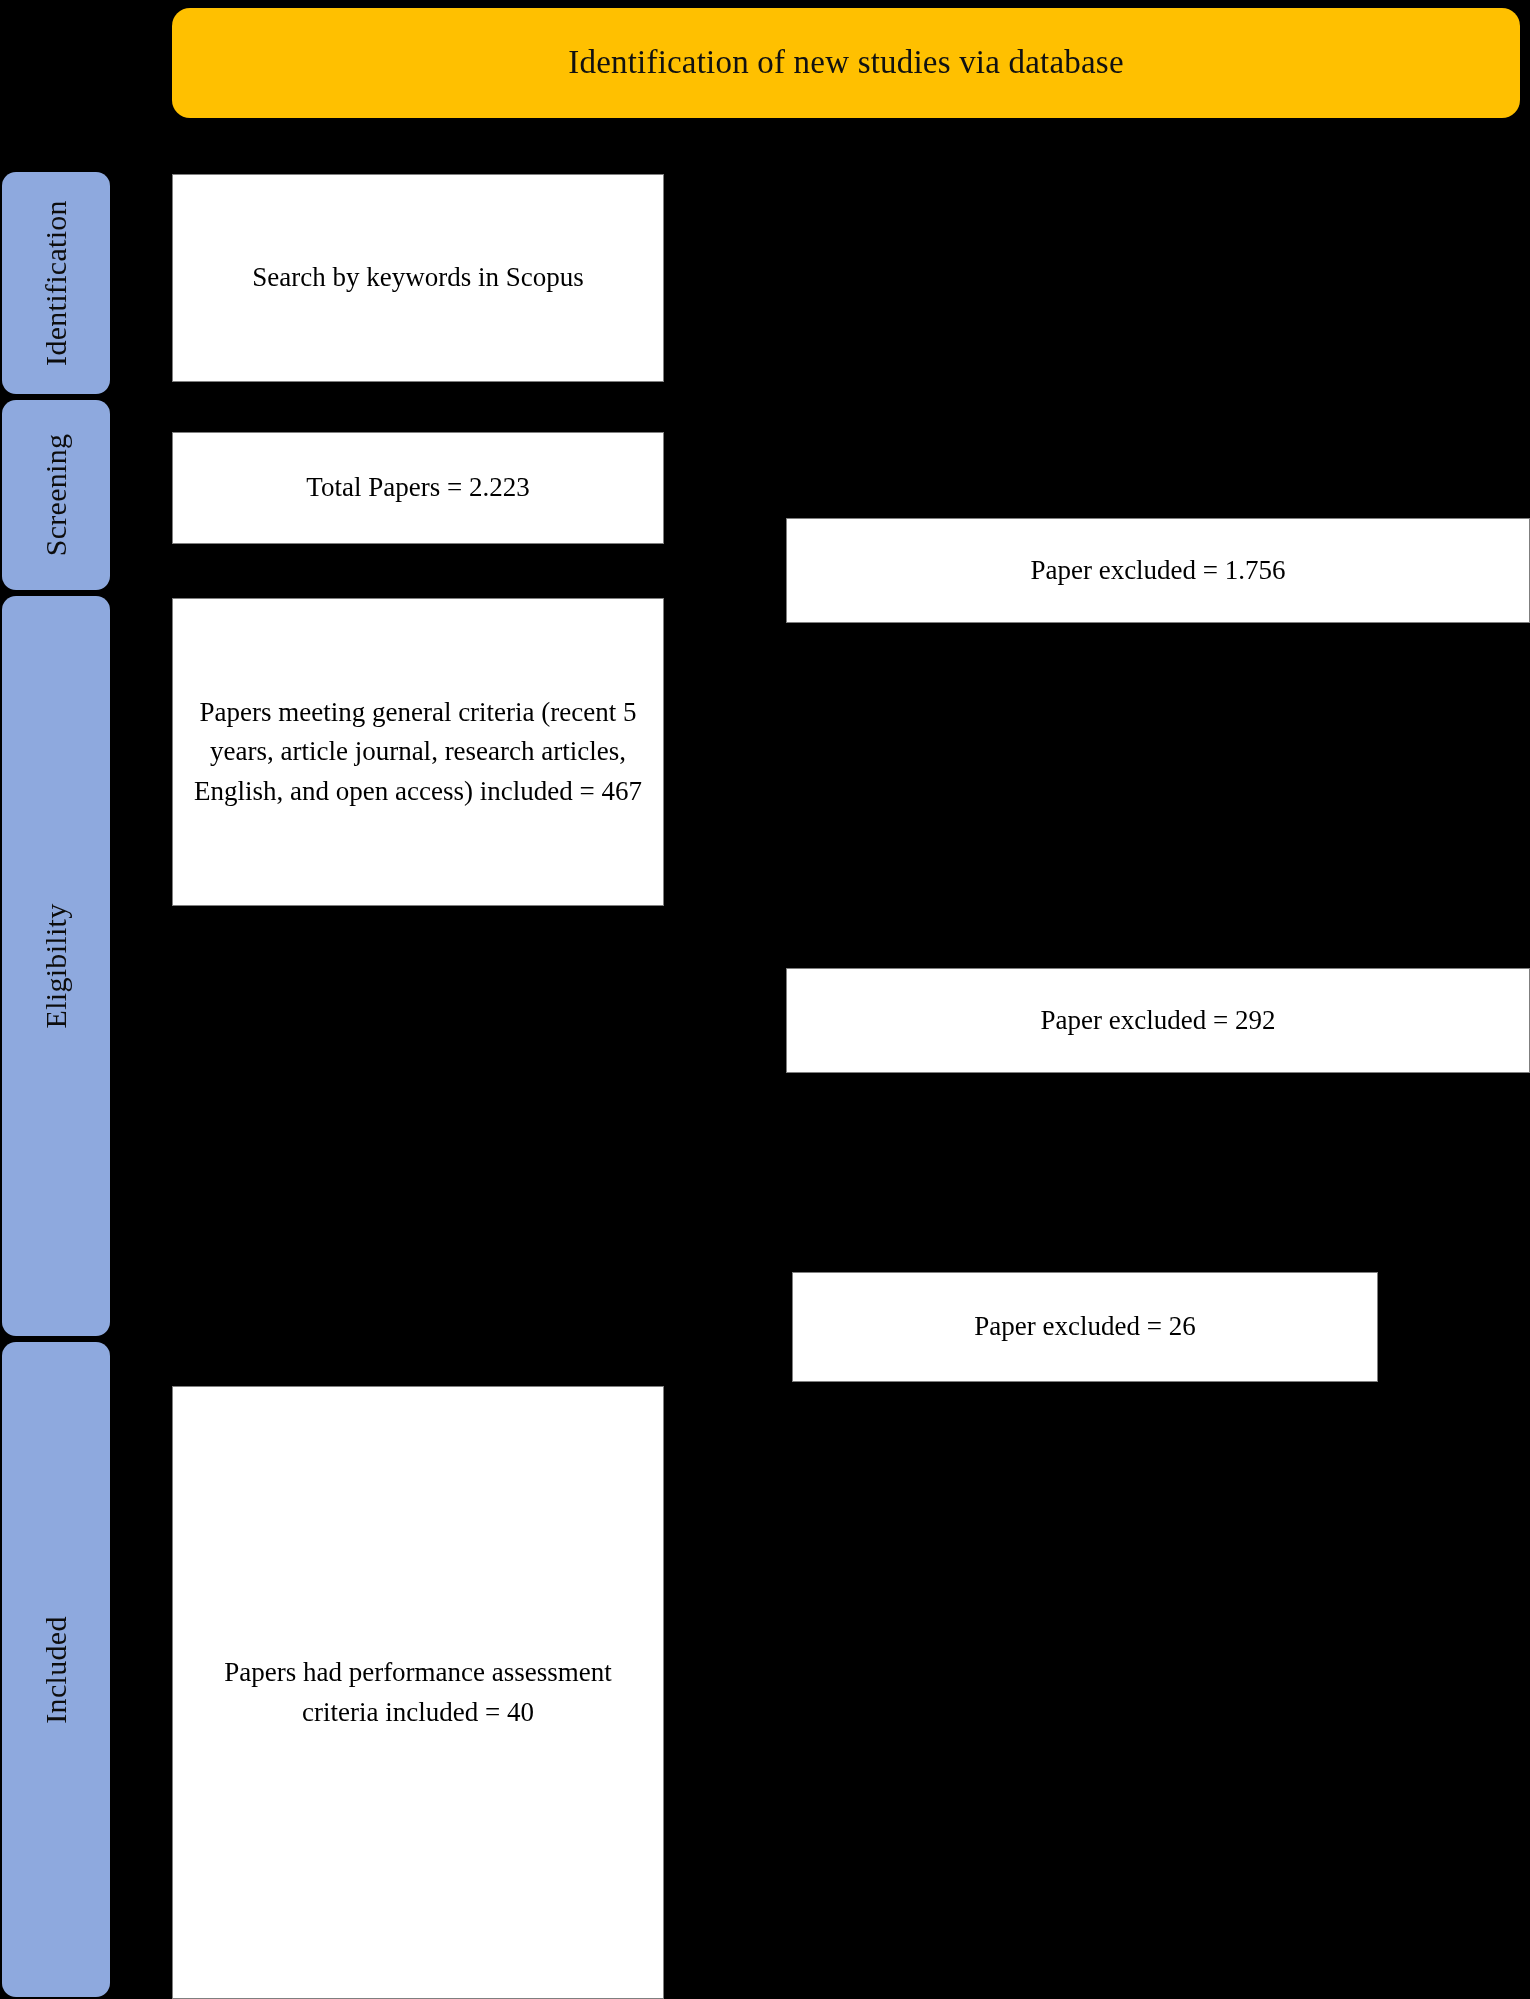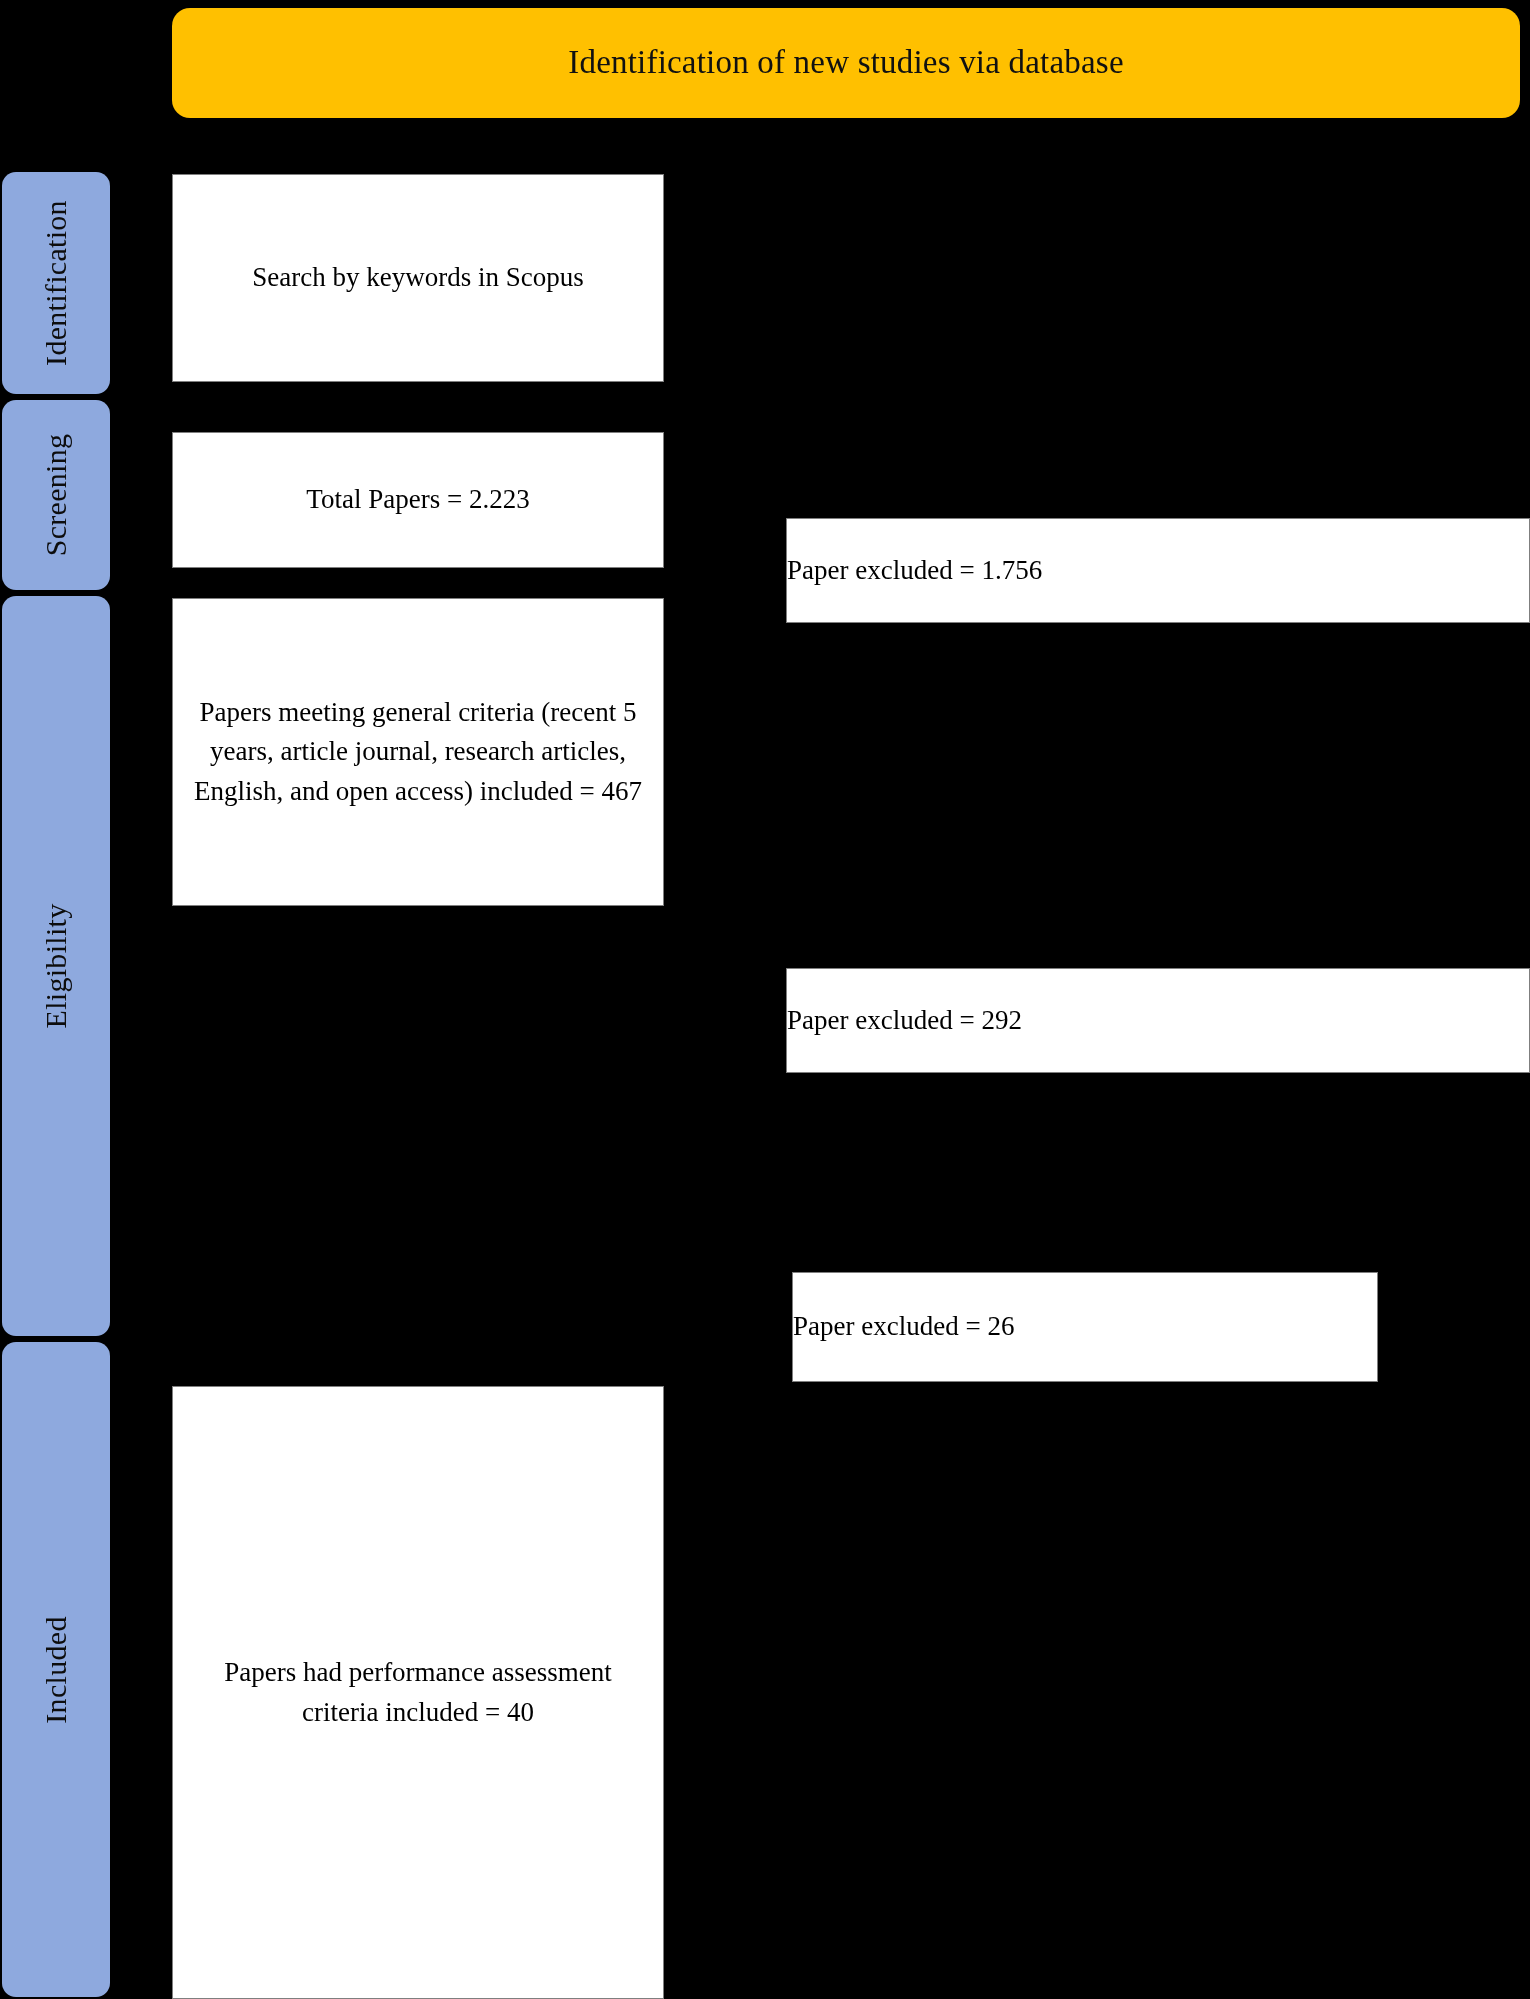--- a/index.html
+++ b/index.html
@@ -84,34 +84,35 @@
     padding: 2px 12px;
   }
   .flow-box .box-text {
     font-size: 27px;
     line-height: 1.46;
     text-align: center;
     color: #000000;
   }
 
   .box-search      { top: 174px;  height: 208px; }
-  .box-total       { top: 432px;  height: 136px; }
+  .box-total       { top: 432px;  height: 112px; }
   .box-criteria    { top: 598px;  height: 308px; }
   .box-relevant    { top: 1056px; height: 274px; }
   .box-performance { top: 1386px; height: 613px; }
 
   
   .excl-box {
     position: absolute;
     background: #FFFFFF;
     border: 1px solid #7F7F7F;
     box-sizing: border-box;
     display: flex;
     align-items: center;
-    padding: 6px 0;
+    justify-content: center;
+    padding: 6px 12px;
   }
   .excl-box .box-text {
     font-size: 27px;
     line-height: 1.4;
     text-align: center;
     color: #000000;
   }
 
   .excl-1 { left: 786px; top: 518px;  width: 744px; height: 105px; }
   .excl-2 { left: 786px; top: 968px;  width: 744px; height: 105px; }

